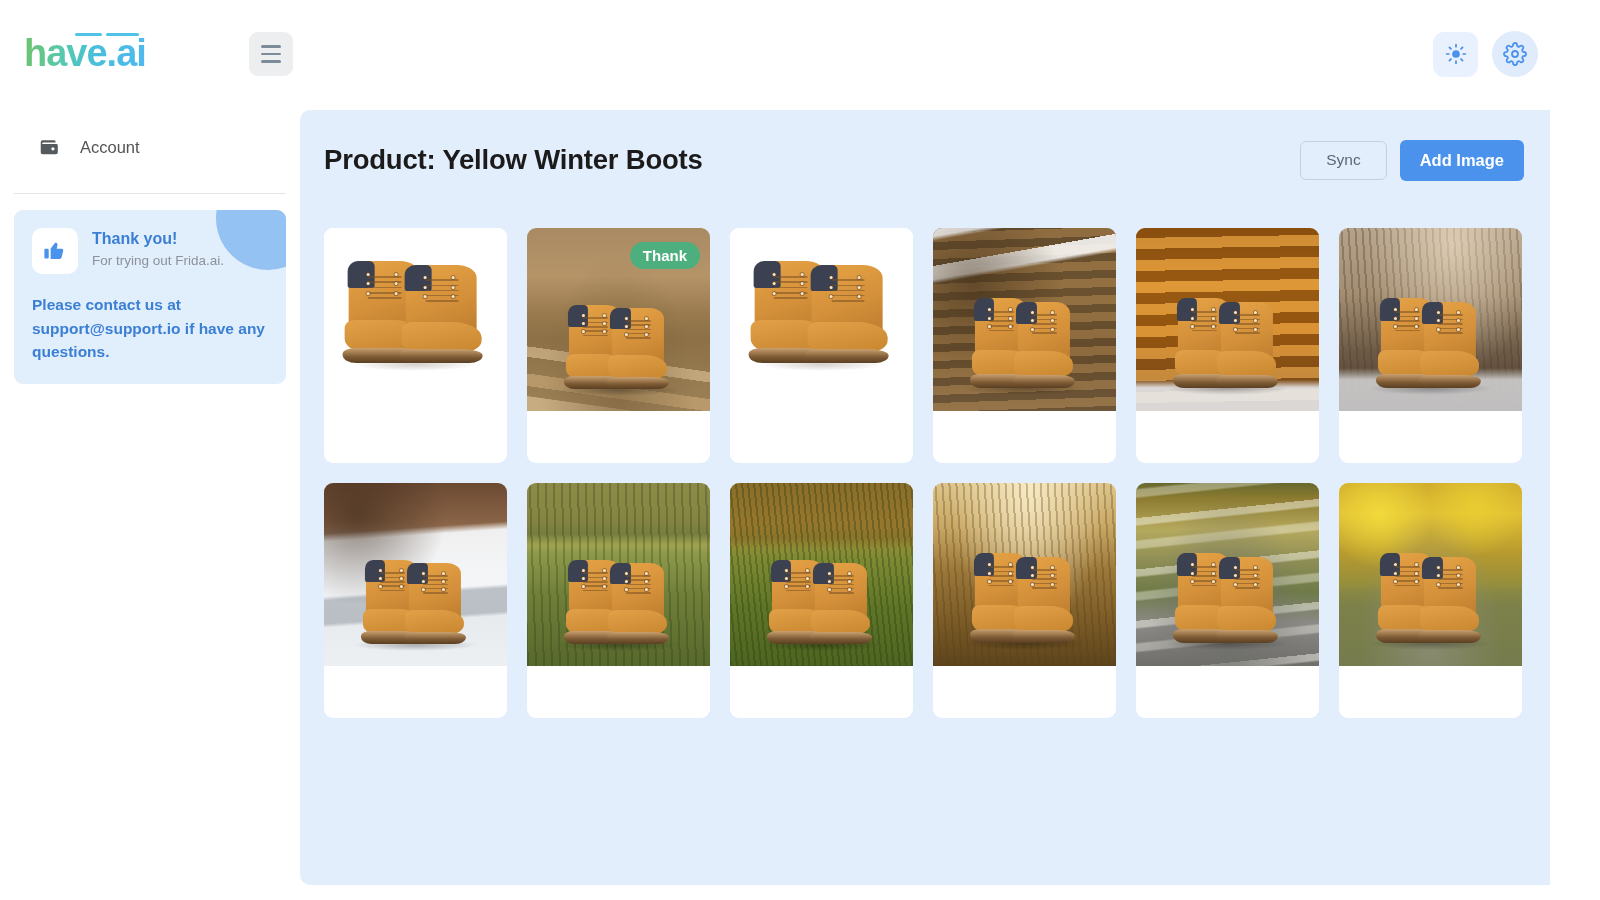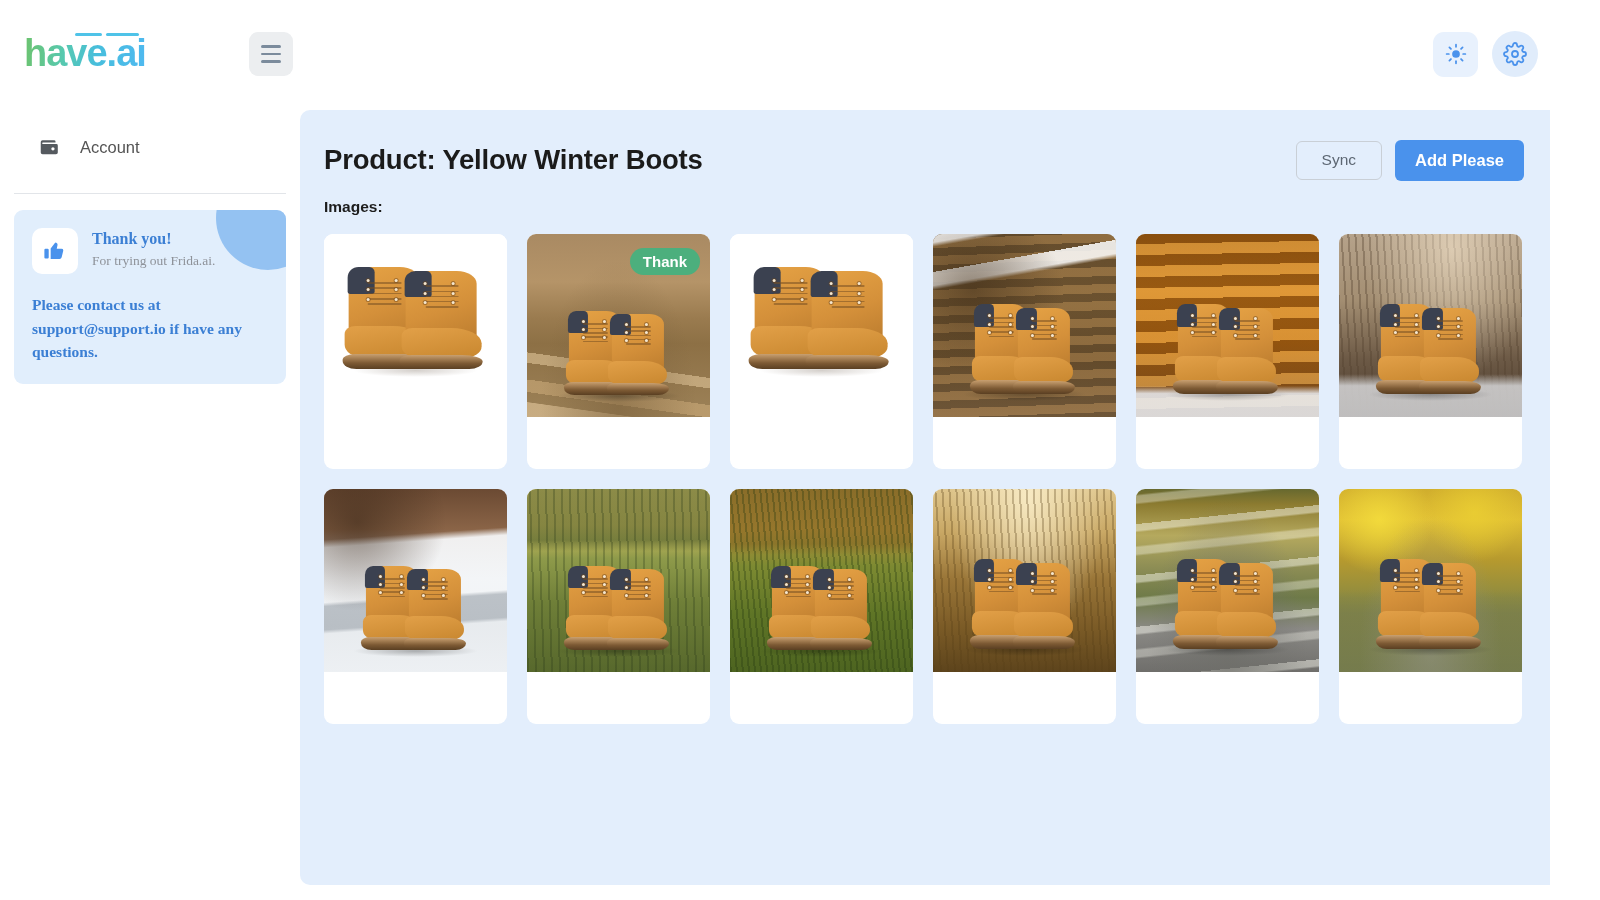--- a/index.html
+++ b/index.html
@@ -62,21 +62,21 @@
   }
   .nav-item:first-child { margin-top: 17px; }
   .nav-item + .nav-item { margin-top: 15px; }
   .nav-icon { width: 22px; height: 22px; display: flex; align-items: center; justify-content: center; flex: 0 0 22px; }
 
   .divider { height: 1px; background: #e2e5e9; margin: 24px 14px 0 14px; }
 
   .promo-card {
     position: relative; margin: 16px 14px 0 14px;
     background: #e1eefc; border-radius: 9px;
-    padding: 18px 18px 20px 18px; overflow: hidden; font-family: Liberation Serif, serif;
+    padding: 18px 18px 20px 18px; overflow: hidden;
   }
   .promo-blob {
     position: absolute; right: -34px; top: -44px;
     width: 104px; height: 104px; border-radius: 50%;
     background: #94c2f2;
   }
   .promo-head { position: relative; display: flex; align-items: flex-start; gap: 14px; z-index: 2; }
   .promo-thumb {
     width: 46px; height: 46px; border-radius: 10px; background: #ffffff;
     display: flex; align-items: center; justify-content: center; flex: 0 0 46px;
@@ -253,25 +253,24 @@
     </div>
     <div class="promo-body">Please contact us at support@support.io if have any questions.</div>
   </div>
 </div>
 
 <div class="main">
   <div class="main-header">
     <div class="page-title">Product: Yellow Winter Boots</div>
     <div class="header-actions">
       <button class="btn-outline">Sync</button>
-      <button class="btn-primary">Add Please</button>
-    </div>
-  </div>
-
-  <div class="images-label">Images:</div>
+      <button class="btn-primary">Add Image</button>
+    </div>
+  </div>
+
 
   <div class="grid">
       <div class="img-card">
     <div class="thumb" title="Yellow winter boots on plain white studio background">
       <div class="scene" style="background:#ffffff">
 
         <div class="ground-shadow" style="bottom:22%;background:radial-gradient(ellipse at center,rgba(160,150,140,.45) 0%,rgba(0,0,0,0) 70%)"></div>
 
         <div class="boot-wrap" style="width:78%;height:56%;bottom:26%;">
     <div class="boot left">

